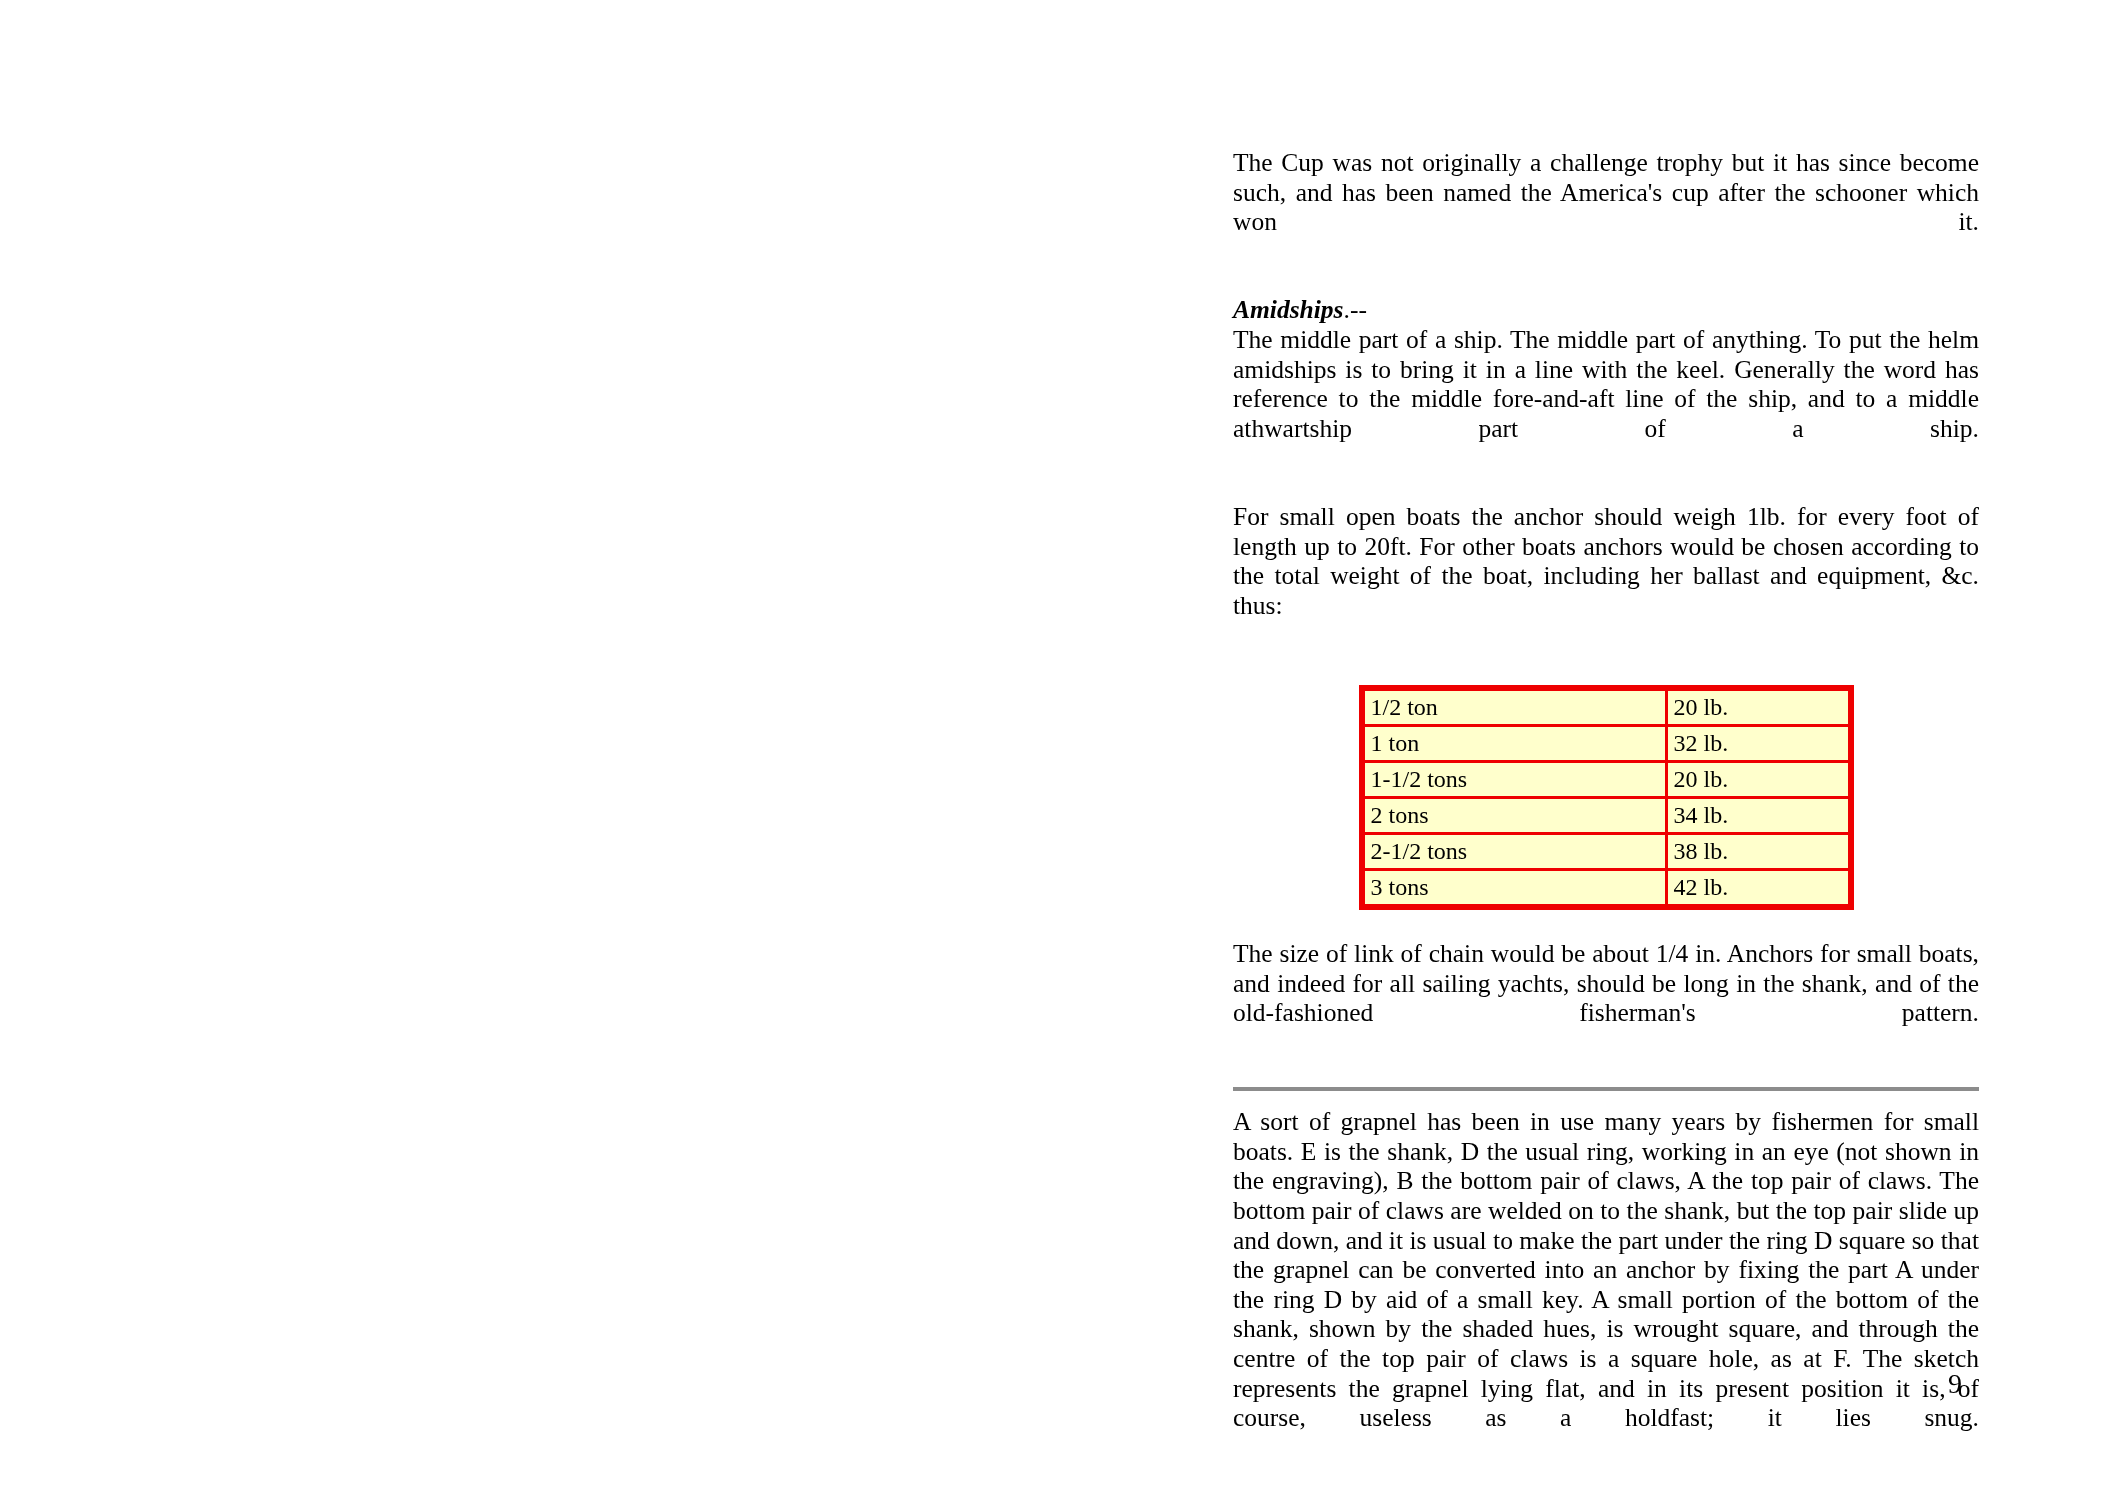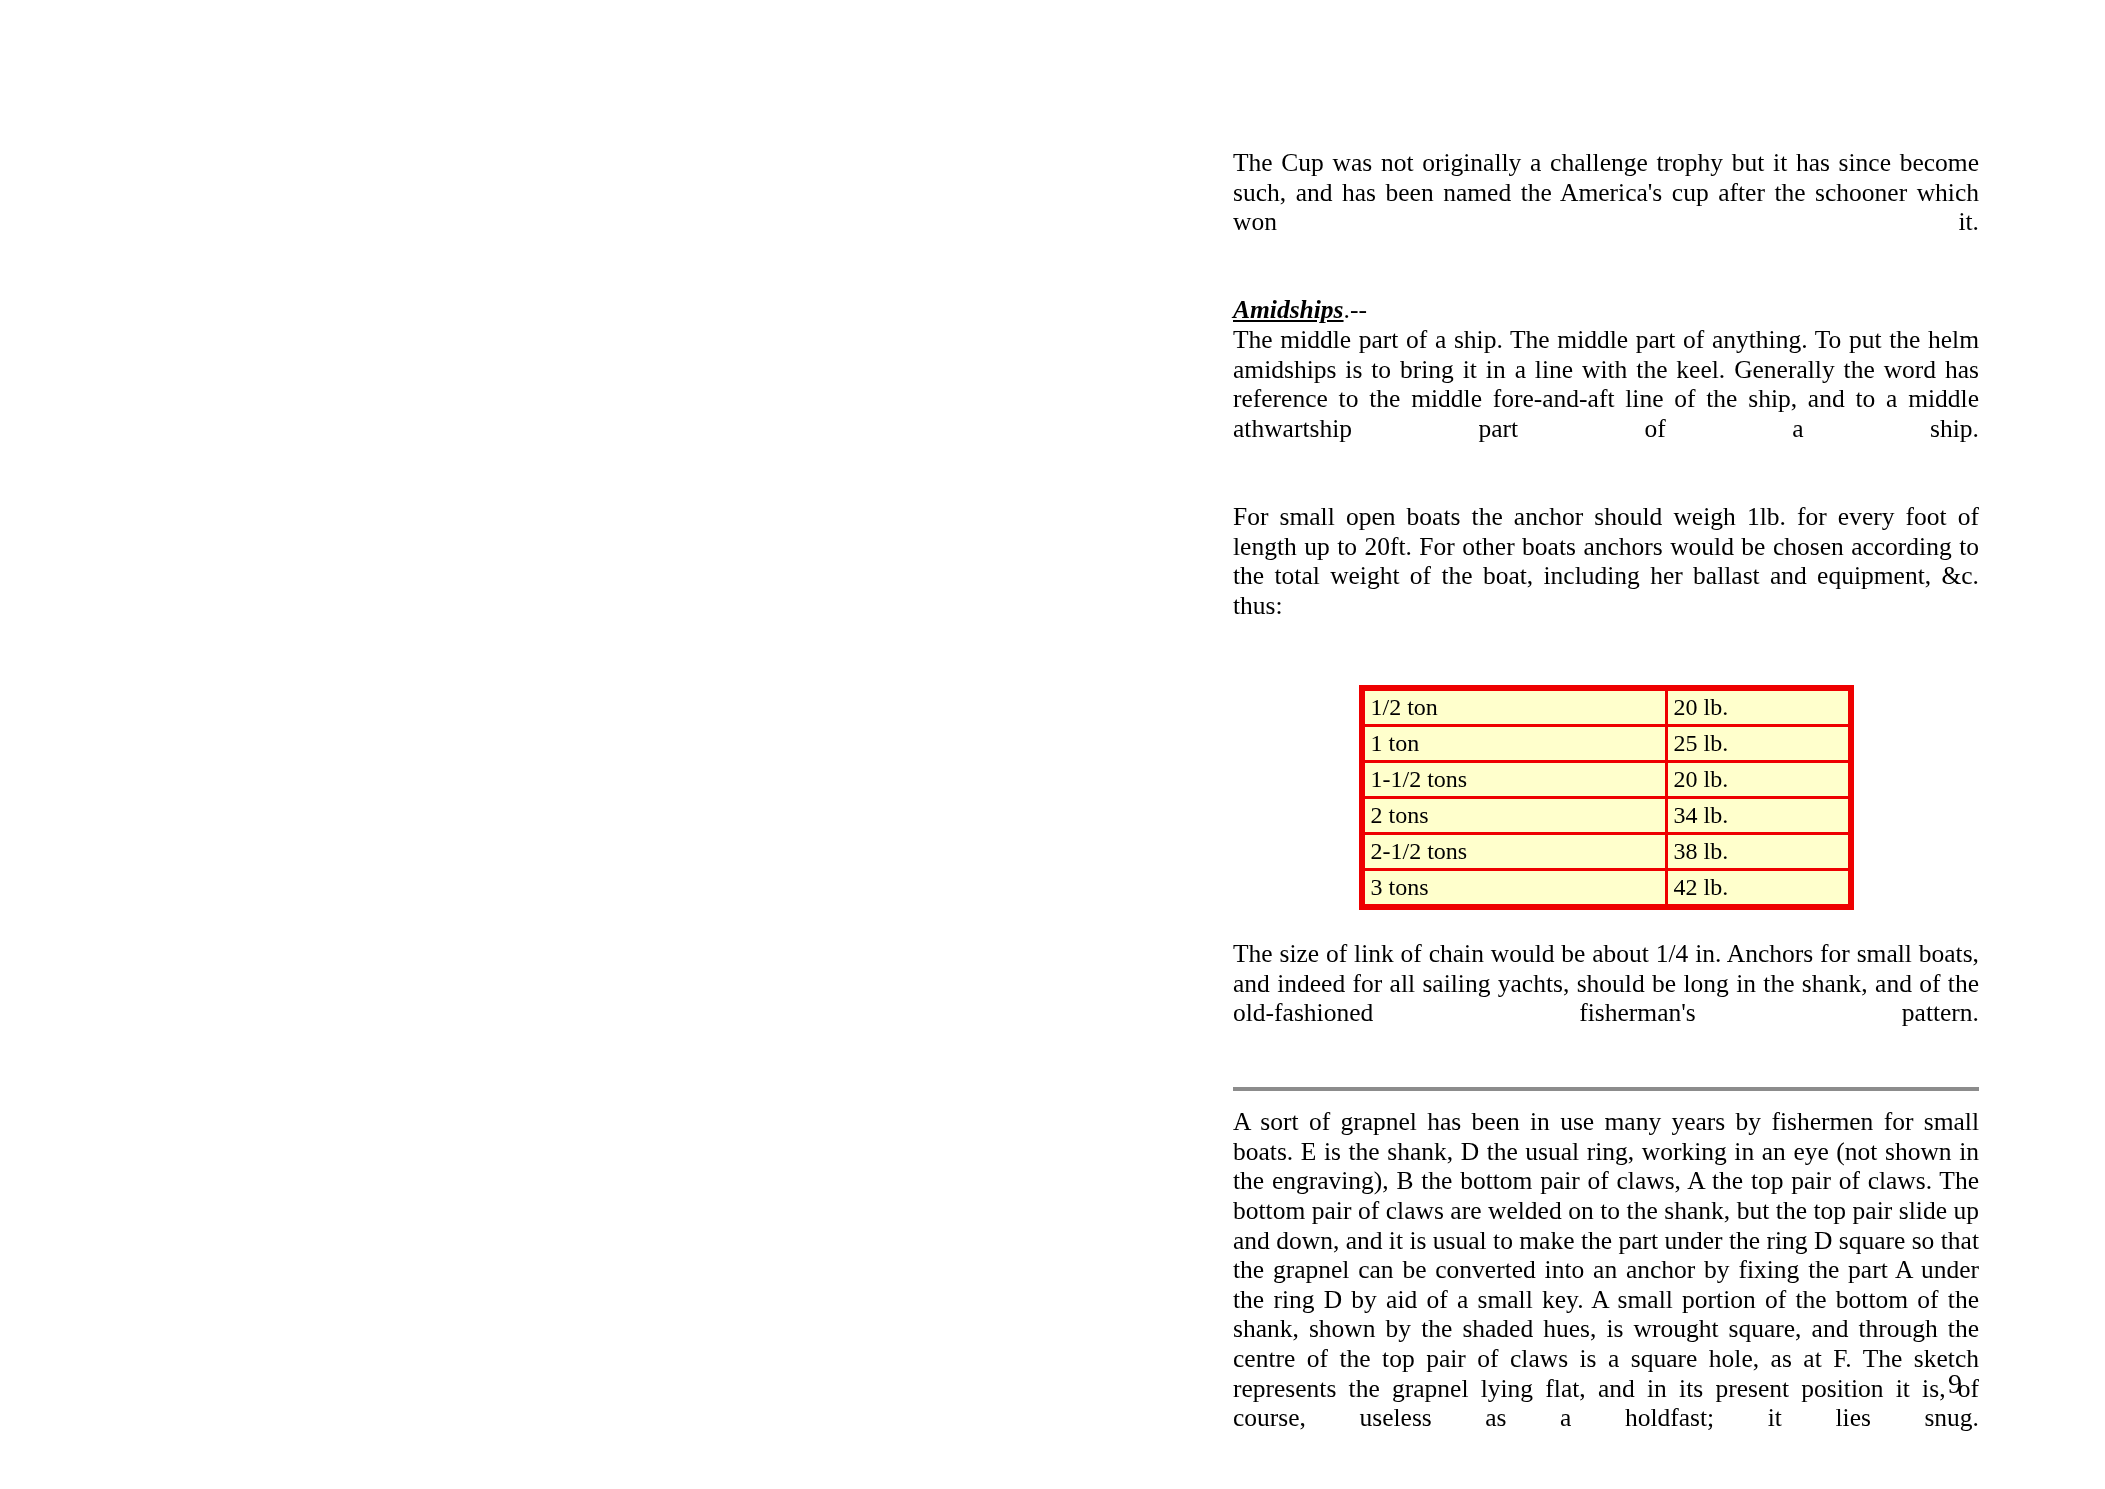--- a/index.html
+++ b/index.html
@@ -55,21 +55,20 @@
   
   .term-line {
     font-size: 25.5px;
     line-height: 29.6px;
     margin: 0;
     white-space: nowrap;
   }
   .term {
     font-weight: bold;
     font-style: italic;
-    text-decoration: underline;
   }
   .term-suffix {
     font-weight: normal;
     font-style: normal;
     text-decoration: none;
   }
 
   
   #anchor-table-wrap {
     margin: 35px 0 0 0;
@@ -138,21 +137,21 @@
 
     <div id="anchor-table-wrap">
       <table class="anchor-table">
         <tbody id="anchor-table-body">
             <tr>
               <td class="col-tonnage">1/2 ton</td>
               <td class="col-weight">20 lb.</td>
             </tr>
             <tr>
               <td class="col-tonnage">1 ton</td>
-              <td class="col-weight">25 lb.</td>
+              <td class="col-weight">32 lb.</td>
             </tr>
             <tr>
               <td class="col-tonnage">1-1/2 tons</td>
               <td class="col-weight">20 lb.</td>
             </tr>
             <tr>
               <td class="col-tonnage">2 tons</td>
               <td class="col-weight">34 lb.</td>
             </tr>
             <tr>

